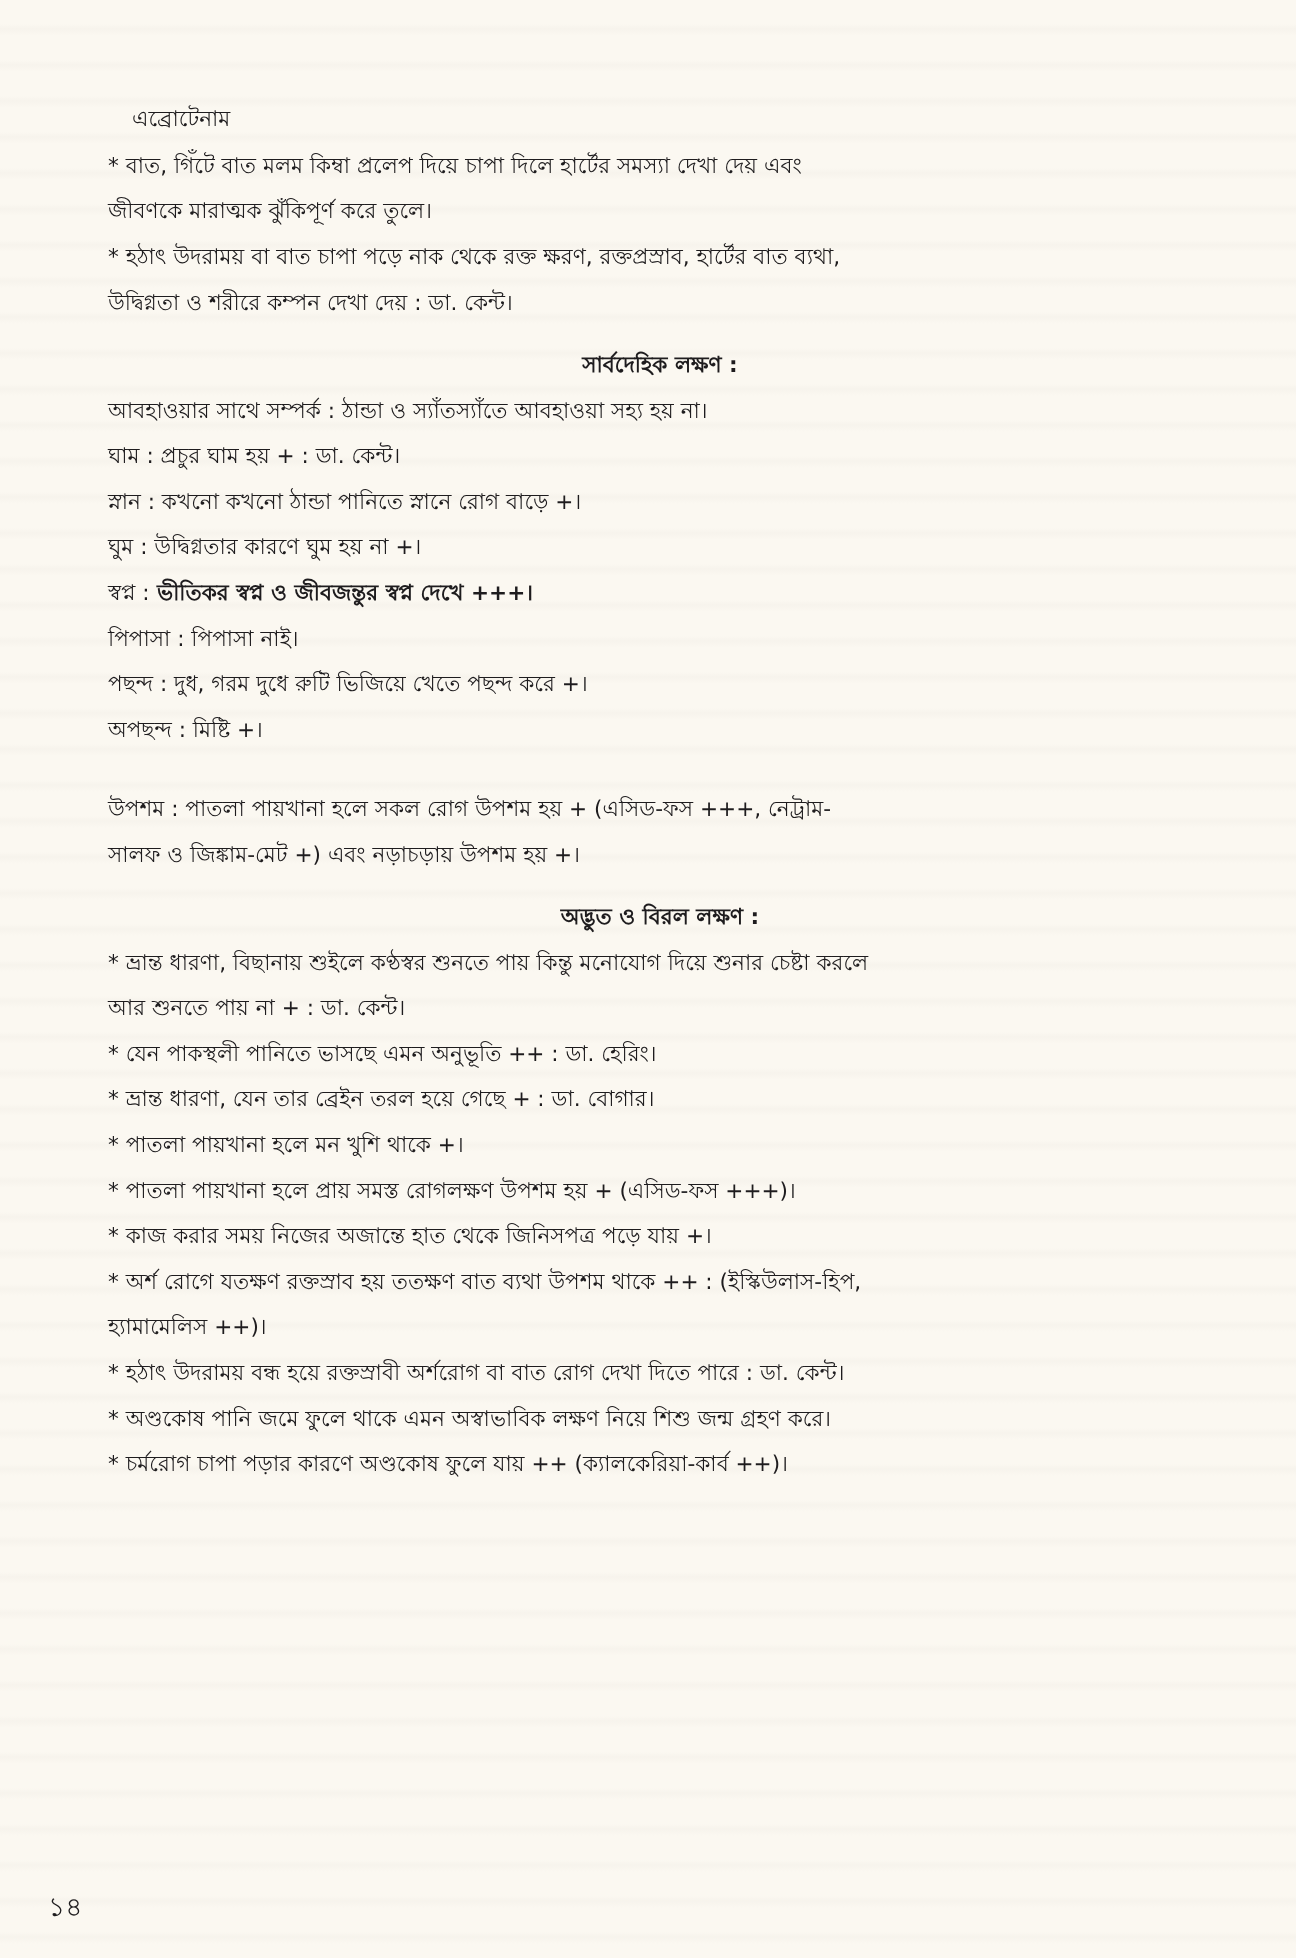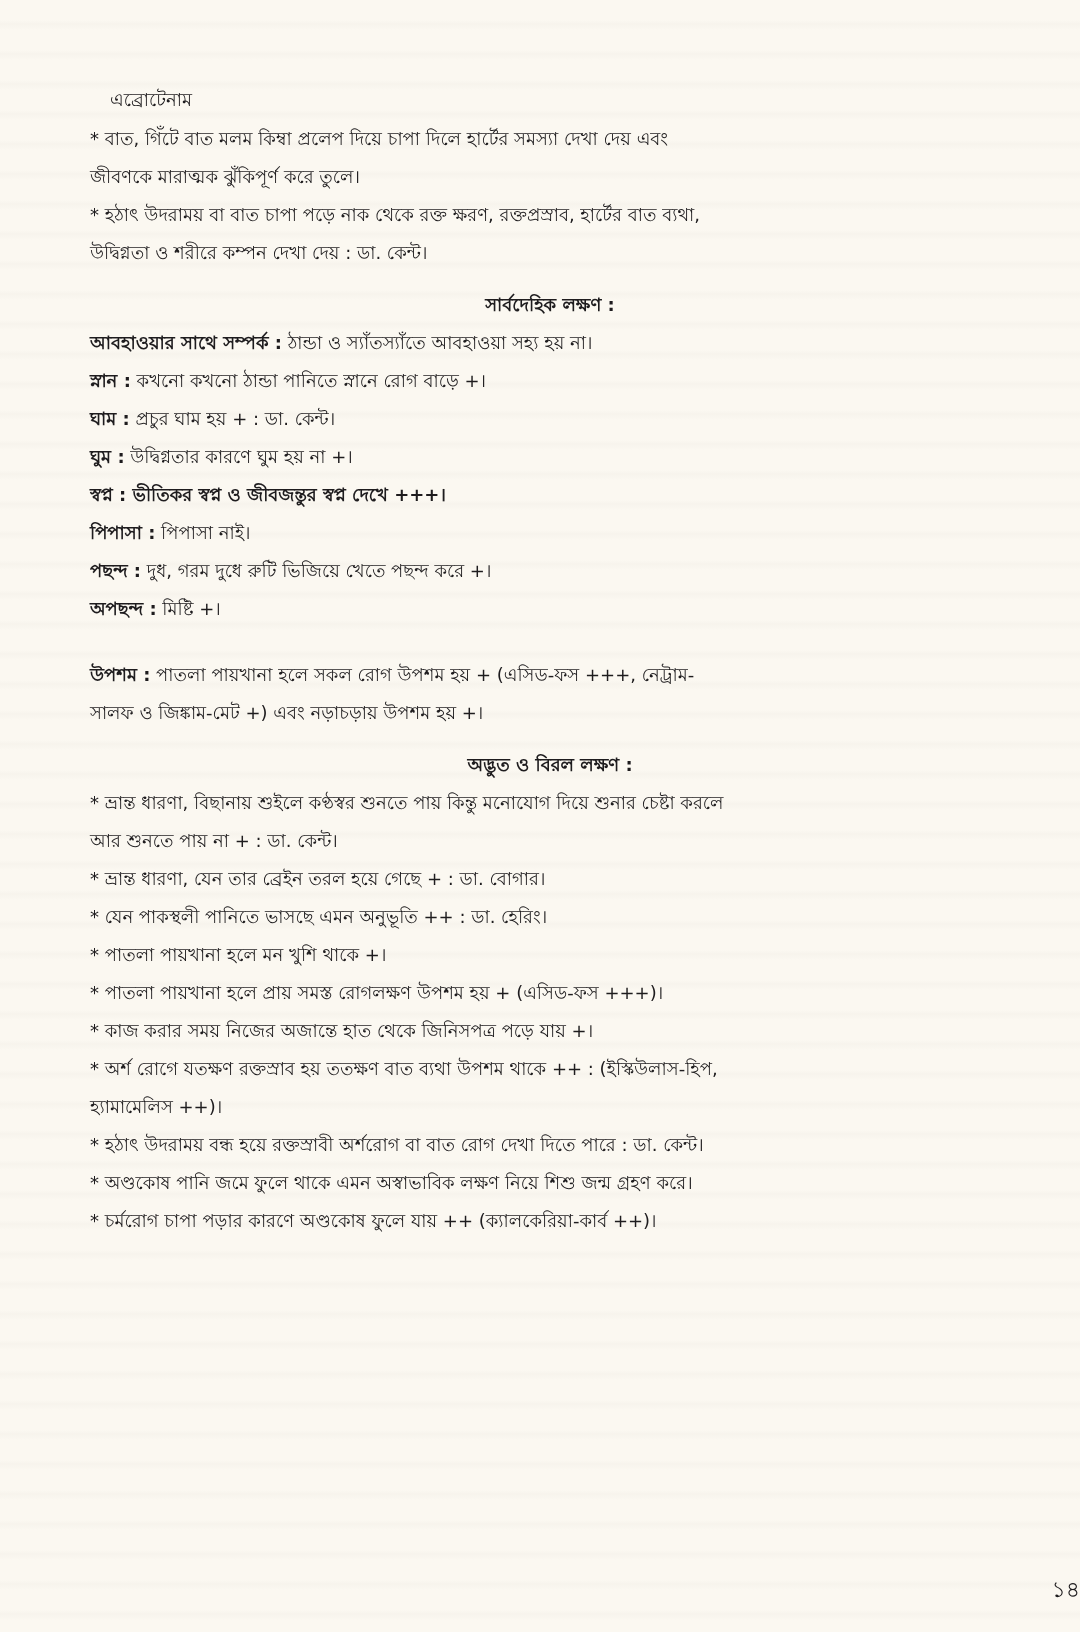--- a/index.html
+++ b/index.html
@@ -26,28 +26,28 @@
     margin-left: 20px;
     margin-top: 12px;
   }
   .line {
     font-size: 18px;
     line-height: 38px;
     white-space: nowrap;
   }
   .gap { height: 14px; }
   .heading { font-weight: bold; text-align: center; }
-  .label { font-weight: bold; margin-top: 40px; }
+  .label { font-weight: normal; margin-top: 40px; }
   .bold-all { font-weight: bold; }
   .ital { font-style: italic; }
   .footer {
     position: absolute;
     left: 0; right: 0;
     top: 1572px;
-    text-align: right;
+    text-align: left;
     font-size: 22px;
     margin-left: 40px;
   }
   .bleed {
     position: absolute;
     left: 0; top: 0; width: 1080px; height: 1632px;
     pointer-events: none;
     background:
       repeating-linear-gradient(180deg, rgba(0,0,0,0) 0px, rgba(0,0,0,0) 20px, rgba(120,110,100,0.03) 24px, rgba(0,0,0,0) 30px);
   }
@@ -69,24 +69,24 @@
 
   <div class="gap"></div>
 
   <div>
     <div class="line heading">সার্বদেহিক লক্ষণ :</div>
 
     <div class="line">
       <span class="label">আবহাওয়ার সাথে সম্পর্ক :</span><span> ঠান্ডা ও স্যাঁতস্যাঁতে আবহাওয়া সহ্য হয় না।</span>
     </div>
     <div class="line">
-      <span class="label">স্নান :</span><span> কখনো কখনো ঠান্ডা পানিতে স্নানে রোগ বাড়ে +।</span>
+      <span class="label">ঘাম :</span><span> প্রচুর ঘাম হয় + : ডা. কেন্ট।</span>
     </div>
     <div class="line">
-      <span class="label">ঘাম :</span><span> প্রচুর ঘাম হয় + : ডা. কেন্ট।</span>
+      <span class="label">স্নান :</span><span> কখনো কখনো ঠান্ডা পানিতে স্নানে রোগ বাড়ে +।</span>
     </div>
     <div class="line">
       <span class="label">ঘুম :</span><span> উদ্বিগ্নতার কারণে ঘুম হয় না +।</span>
     </div>
     <div class="line bold-all">
       <span class="label">স্বপ্ন :</span><span> ভীতিকর স্বপ্ন ও জীবজন্তুর স্বপ্ন দেখে +++।</span>
     </div>
     <div class="line">
       <span class="label">পিপাসা :</span><span> পিপাসা নাই।</span>
     </div>
@@ -110,22 +110,22 @@
     <div class="line">সালফ ও জিঙ্কাম-মেট +) এবং নড়াচড়ায় উপশম হয় +।</div>
   </div>
 
   <div class="gap"></div>
 
   <div>
     <div class="line heading">অদ্ভুত ও বিরল লক্ষণ :</div>
 
     <div class="line">* ভ্রান্ত ধারণা, বিছানায় শুইলে কণ্ঠস্বর শুনতে পায় কিন্তু মনোযোগ দিয়ে শুনার চেষ্টা করলে</div>
     <div class="line">আর শুনতে পায় না + : ডা. কেন্ট।</div>
+    <div class="line">* যেন পাকস্থলী পানিতে ভাসছে এমন অনুভূতি ++ : ডা. হেরিং।</div>
     <div class="line">* ভ্রান্ত ধারণা, যেন তার ব্রেইন তরল হয়ে গেছে + : ডা. বোগার।</div>
-    <div class="line">* যেন পাকস্থলী পানিতে ভাসছে এমন অনুভূতি ++ : ডা. হেরিং।</div>
     <div class="line">* পাতলা পায়খানা হলে মন খুশি থাকে +।</div>
     <div class="line">* পাতলা পায়খানা হলে প্রায় সমস্ত রোগলক্ষণ উপশম হয় + (এসিড-ফস +++)।</div>
     <div class="line">* কাজ করার সময় নিজের অজান্তে হাত থেকে জিনিসপত্র পড়ে যায় +।</div>
     <div class="line">* অর্শ রোগে যতক্ষণ রক্তস্রাব হয় ততক্ষণ বাত ব্যথা উপশম থাকে ++ : (ইস্কিউলাস-হিপ,</div>
     <div class="line">হ্যামামেলিস ++)।</div>
     <div class="line">* হঠাৎ উদরাময় বন্ধ হয়ে রক্তস্রাবী অর্শরোগ বা বাত রোগ দেখা দিতে পারে : ডা. কেন্ট।</div>
     <div class="line">* অণ্ডকোষ পানি জমে ফুলে থাকে এমন অস্বাভাবিক লক্ষণ নিয়ে শিশু জন্ম গ্রহণ করে।</div>
     <div class="line">* চর্মরোগ চাপা পড়ার কারণে অণ্ডকোষ ফুলে যায় ++ (ক্যালকেরিয়া-কার্ব ++)।</div>
   </div>
 </div>

